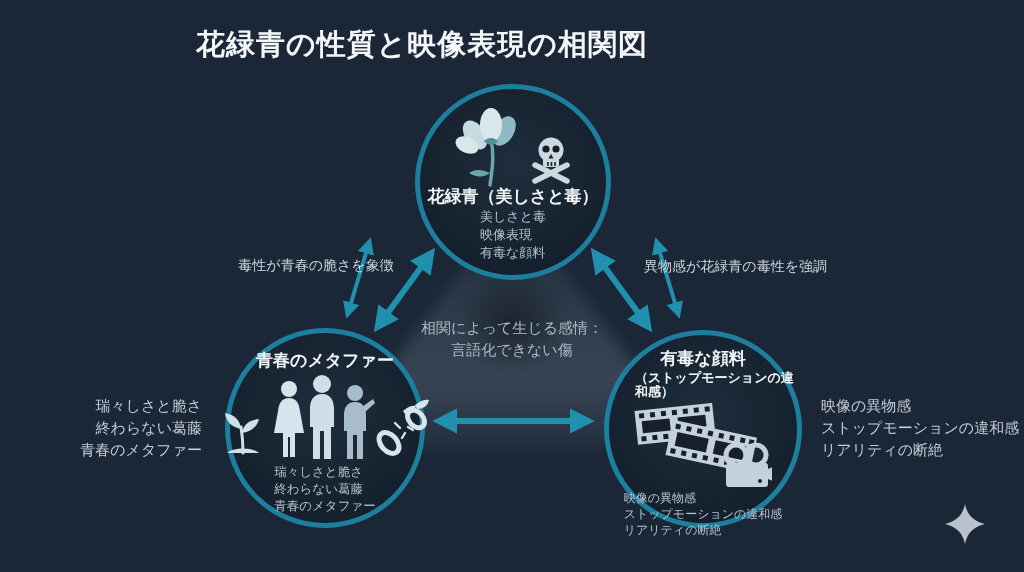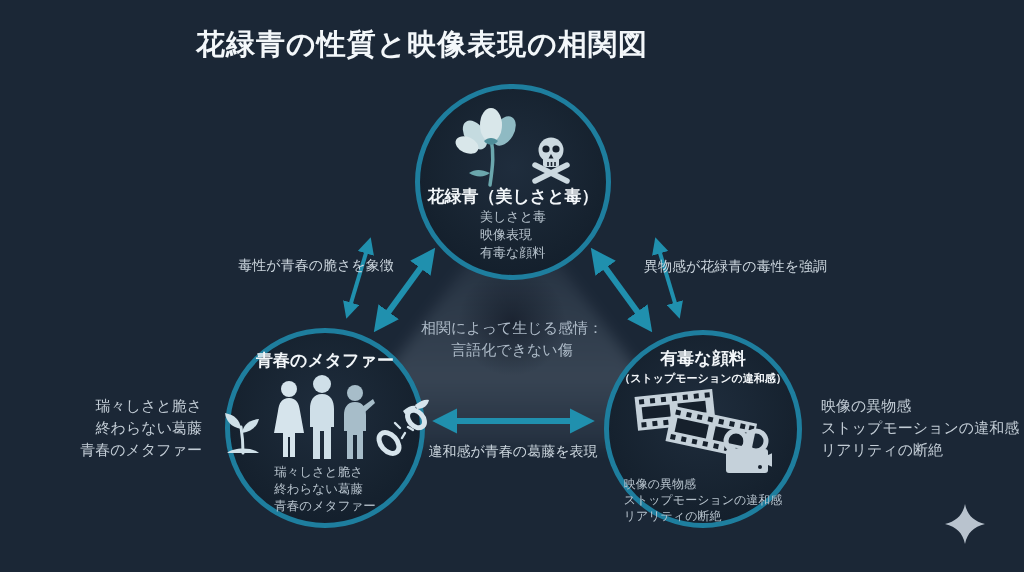--- a/index.html
+++ b/index.html
@@ -25,21 +25,21 @@
     border:5px solid #1e7e9e;
     background:radial-gradient(circle at 50% 42%, #1f2d3d 0%, #16222f 62%, #101b28 100%);
     z-index:2;display:flex;flex-direction:column;align-items:center;
     text-align:left;
   }
   .node-top{left:415px;top:84px;width:196px;height:196px;}
   .node-left{left:225px;top:328px;width:200px;height:200px;}
   .node-right{left:604px;top:330px;width:198px;height:198px;}
 
   .node-title{color:#f2f6f9;font-weight:bold;font-size:17px;line-height:20px;}
-  .node-subtitle{color:#f2f6f9;font-weight:bold;font-size:11px;line-height:14px;margin-top:2px;}
+  .node-subtitle{color:#f2f6f9;font-weight:bold;font-size:13px;line-height:14px;margin-top:2px;margin-left:26px;}
   .node-items{color:#b7c3cd;font-size:13px;line-height:18px;margin-top:1px;}
   .node-left .node-items{font-size:12.5px;line-height:17px;margin-top:3px;}
   .node-right .node-items{font-size:12px;line-height:16px;margin-top:3px;}
 
   .icon-row{display:flex;align-items:flex-end;justify-content:center;}
   .node-top .icon-row{margin-top:12px;height:86px;}
   .node-left .icon-row{margin-top:2px;height:88px;}
   .node-right .icon-row{margin-top:4px;height:84px;}
   .node-left .node-title{margin-top:18px;}
   .node-right .node-title{margin-top:14px;}
@@ -238,21 +238,20 @@
       <line x1="369" y1="243" x2="348" y2="313" stroke-width="4" marker-start="url(#ah)" marker-end="url(#ah)"></line>
       <line x1="430" y1="255" x2="379" y2="325" stroke-width="6" marker-start="url(#ah)" marker-end="url(#ah)"></line>
       <line x1="596" y1="255" x2="647" y2="325" stroke-width="6" marker-start="url(#ah)" marker-end="url(#ah)"></line>
       <line x1="657" y1="243" x2="678" y2="313" stroke-width="4" marker-start="url(#ah)" marker-end="url(#ah)"></line>
       <line x1="441" y1="421" x2="586" y2="421" stroke-width="6" marker-start="url(#ah)" marker-end="url(#ah)"></line>
     </g>
   </svg>
 
   <div class="edge-label left">毒性が青春の脆さを象徴</div>
   <div class="edge-label right">異物感が花緑青の毒性を強調</div>
-  <div class="edge-label bottom">違和感が青春の葛藤を表現</div>
 
   <div class="center-note">
     <div>相関によって生じる感情：</div>
     <div>言語化できない傷</div>
   </div>
 
   <div class="side-note left">
     <div>瑞々しさと脆さ</div>
     <div>終わらない葛藤</div>
     <div>青春のメタファー</div>

